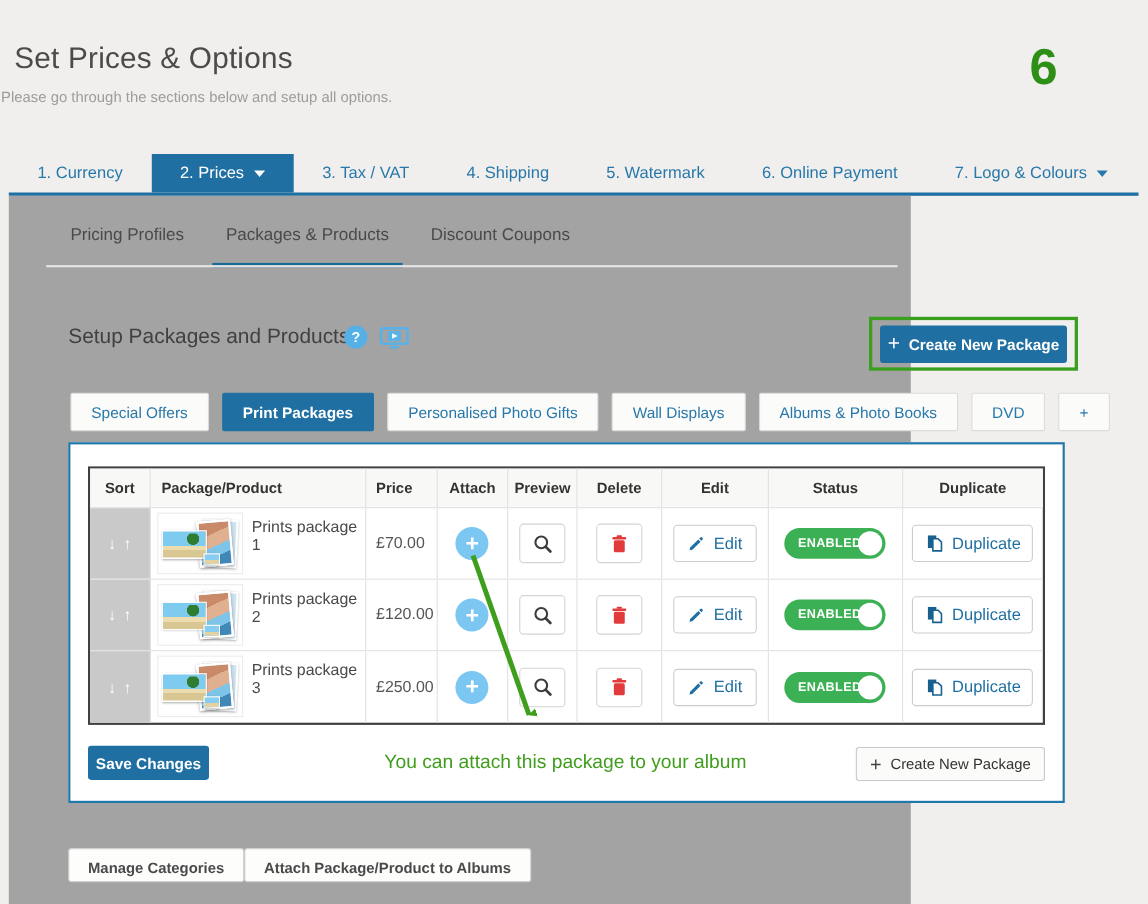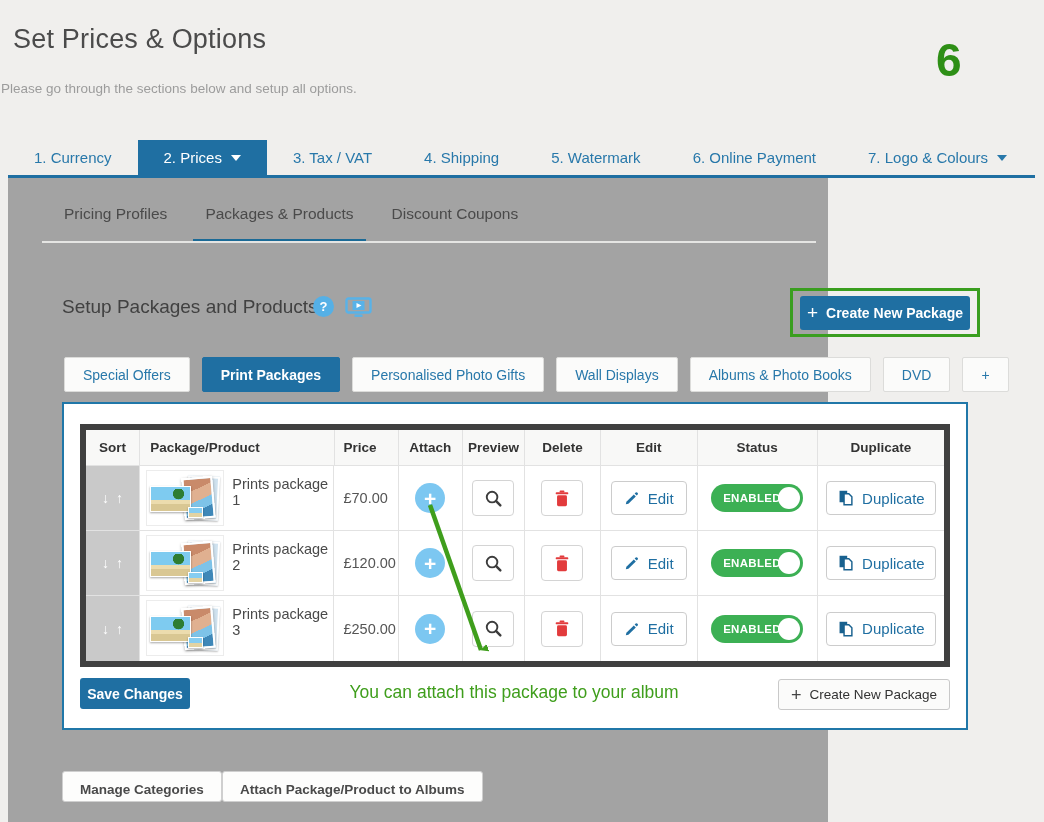--- a/index.html
+++ b/index.html
@@ -5,21 +5,21 @@
   * { margin:0; padding:0; box-sizing:border-box; }
   html,body { width:1044px; height:822px; }
   body {
     position:relative;
     background:#f0efed;
     font-family:"Liberation Sans", sans-serif;
     overflow:hidden;
     color:#444;
   }
   
-  .page-title { position:absolute; left:13px; top:24px; font-size:27px; font-weight:400; color:#4b4b4b; letter-spacing:.2px; }
+  .page-title { position:absolute; left:13px; top:38px; font-size:27px; font-weight:400; color:#4b4b4b; letter-spacing:.2px; }
   .page-subtitle { position:absolute; left:1px; top:81px; font-size:13.5px; color:#9c9c9c; }
   .step-number { position:absolute; left:936px; top:33px; font-size:46px; font-weight:700; color:#2e8f16; }
   
   .main-tabs { position:absolute; left:8px; right:9px; top:140px; height:38px; border-bottom:3px solid #1f6fa2; display:flex; }
   .main-tab { display:flex; align-items:center; padding:0 26px; font-size:15px; color:#2878aa; cursor:pointer; white-space:nowrap; }
   .main-tab.active { background:#1f6fa2; color:#fff; }
   .caret { width:0; height:0; border-left:5px solid transparent; border-right:5px solid transparent; border-top:6px solid currentColor; display:inline-block; margin-left:9px; }
   
   .panel { position:absolute; left:8px; top:178px; width:820px; bottom:0; background:#a3a3a3; }
   
@@ -35,21 +35,21 @@
   .green-box { position:absolute; left:782px; top:110px; width:190px; height:49px; border:3px solid #3a9e1f; display:flex; align-items:center; justify-content:center; }
   .btn-primary { background:#1f6fa2; color:#fff; border:none; border-radius:3px; font-family:"Liberation Sans",sans-serif; font-size:14px; font-weight:700; cursor:pointer; display:flex; align-items:center; justify-content:center; }
   .create-top { width:170px; height:34px; gap:8px; }
   .plus-glyph { font-size:19px; font-weight:400; line-height:1; }
   
   .pkg-tabs { position:absolute; left:56px; top:179px; display:flex; gap:12px; }
   .pkg-tab { height:35px; display:flex; align-items:center; padding:0 18px; background:#fbfbfa; border:1px solid #dcdcda; border-radius:2px; color:#2878aa; font-size:14px; cursor:pointer; white-space:nowrap; }
   .pkg-tab.active { background:#1f6fa2; border-color:#1f6fa2; color:#fff; font-weight:700; }
   
   .table-box { position:absolute; left:54px; top:224px; width:906px; height:328px; border:2px solid #2077a8; background:#fff; }
-  .ptable { position:absolute; left:16px; top:20px; width:870px; border:6px solid #404040; }
+  .ptable { position:absolute; left:16px; top:20px; width:870px; border:2px solid #404040; }
   .trow { display:flex; border-bottom:1px solid #e2e2e2; }
   .trow:last-child { border-bottom:none; }
   .tcell { border-right:1px solid #e2e2e2; display:flex; align-items:center; justify-content:center; }
   .tcell:last-child { border-right:none; }
   .thead-row { height:36px; background:#f8f8f7; }
   .thead-row .tcell { font-size:13.5px; font-weight:700; color:#333; }
   .body-row { height:65px; }
   .c-sort { width:55px; }
   .c-prod { width:197px; justify-content:flex-start; }
   .c-price { width:65px; justify-content:flex-start; padding-left:9px; }

